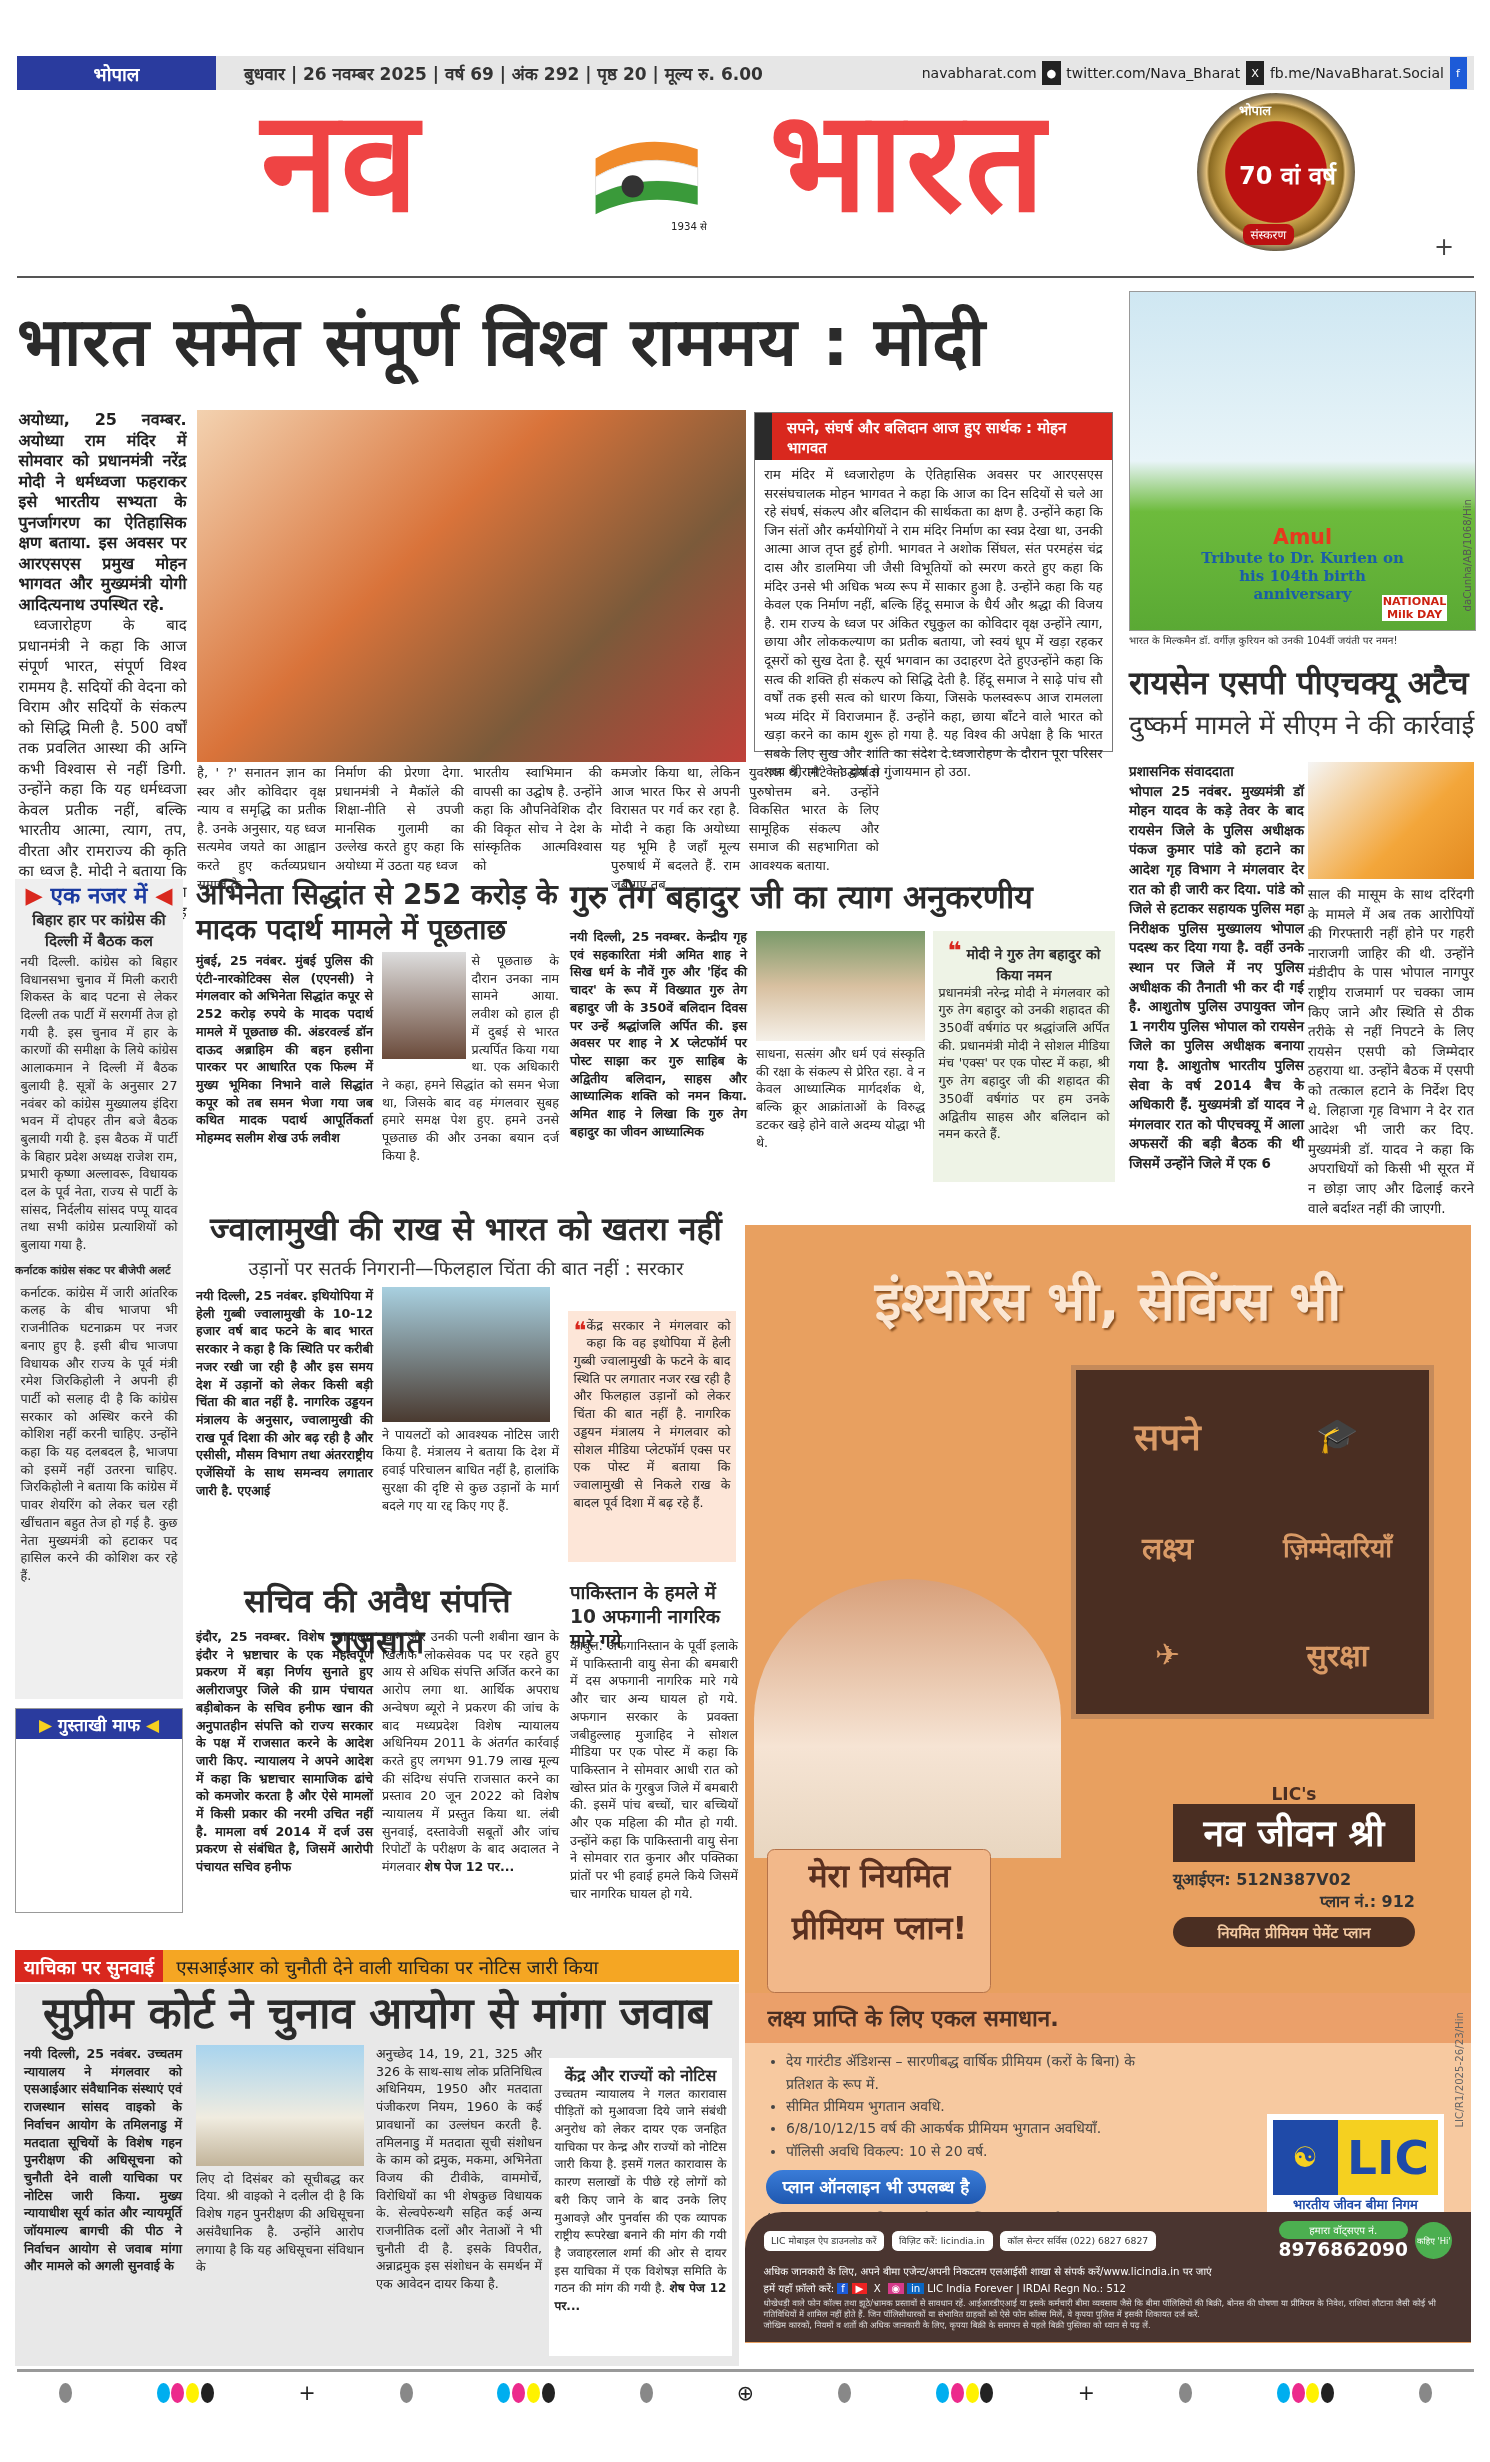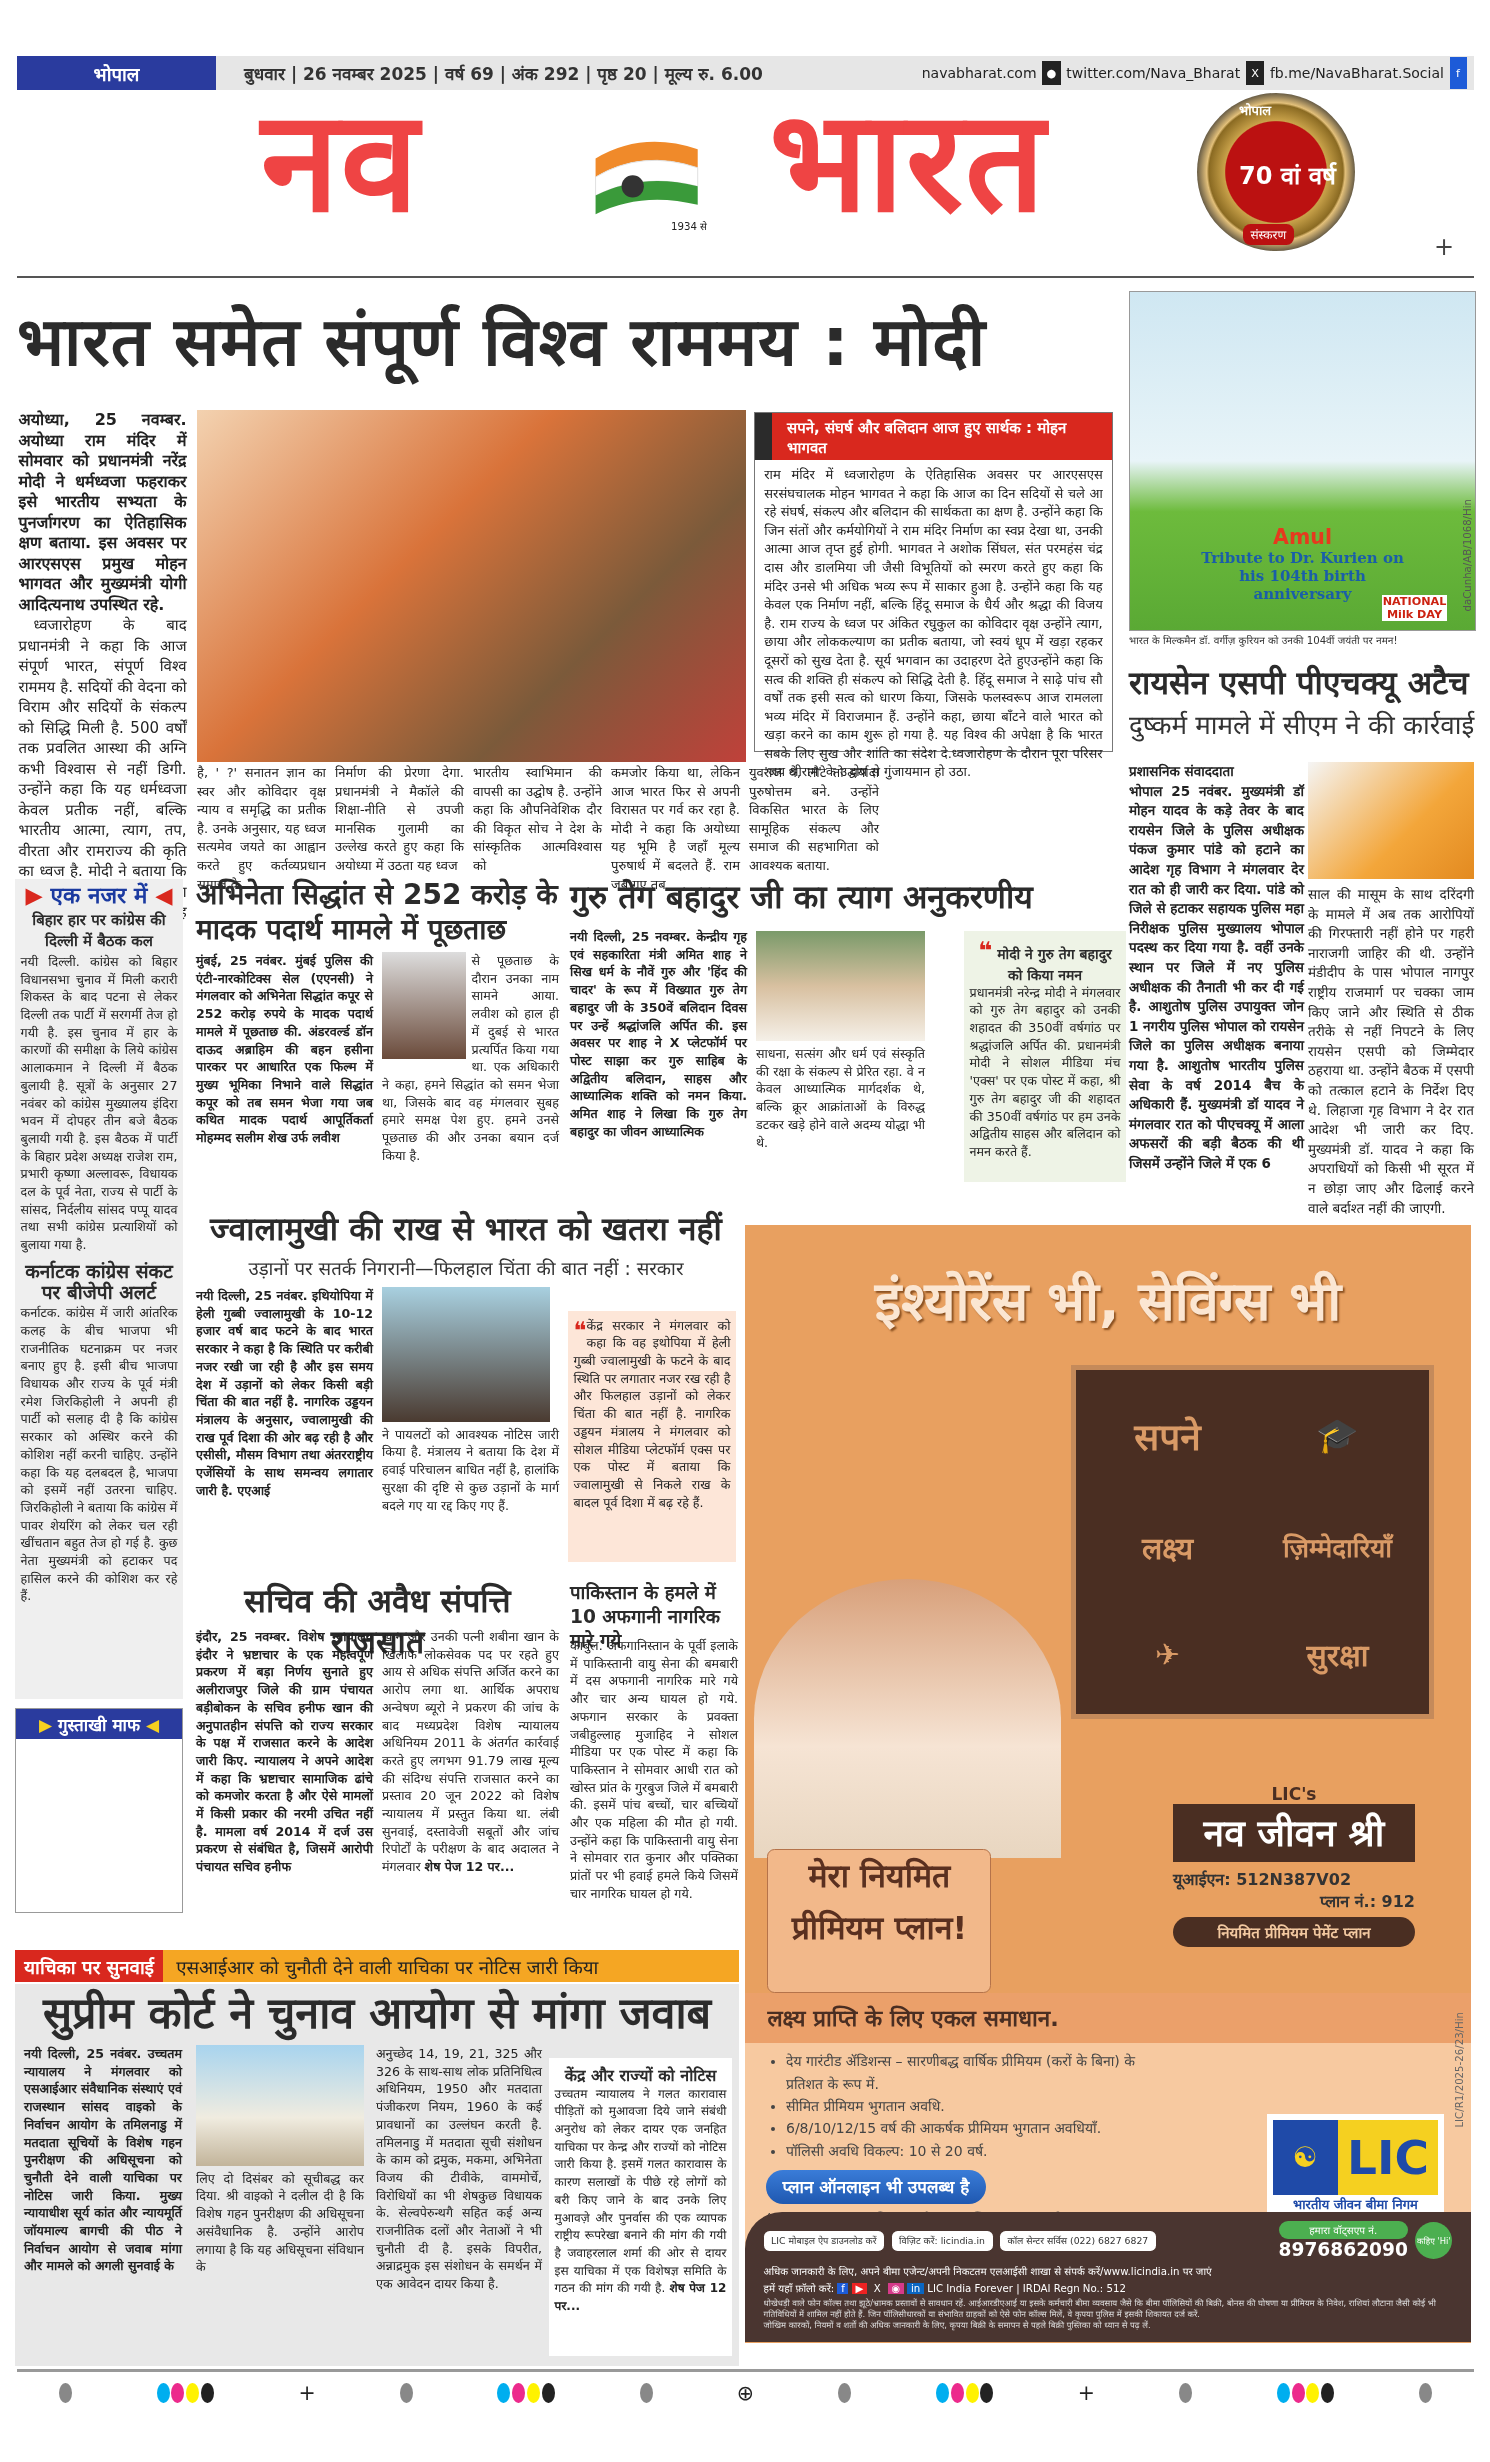--- a/index.html
+++ b/index.html
@@ -109,36 +109,36 @@
   <div style="font-weight:bold">प्रशासनिक संवाददाता</div>
   <p style="font-weight:bold">भोपाल 25 नवंबर. मुख्यमंत्री डॉ मोहन यादव के कड़े तेवर के बाद रायसेन जिले के पुलिस अधीक्षक पंकज कुमार पांडे को हटाने का आदेश गृह विभाग ने मंगलवार देर रात को ही जारी कर दिया. पांडे को जिले से हटाकर सहायक पुलिस महा निरीक्षक पुलिस मुख्यालय भोपाल पदस्थ कर दिया गया है. वहीं उनके स्थान पर जिले में नए पुलिस अधीक्षक की तैनाती भी कर दी गई है. आशुतोष पुलिस उपायुक्त जोन 1 नगरीय पुलिस भोपाल को रायसेन जिले का पुलिस अधीक्षक बनाया गया है. आशुतोष भारतीय पुलिस सेवा के वर्ष 2014 बैच के अधिकारी हैं. मुख्यमंत्री डॉ यादव ने मंगलवार रात को पीएचक्यू में आला अफसरों की बड़ी बैठक की थी जिसमें उन्होंने जिले में एक 6</p>
 </div>
 <div class="abs photo" style="left:1308px;top:762px;width:166px;height:117px;background:linear-gradient(135deg,#f5f5f5,#f3a63a 60%,#e38a20)"></div>
 <div class="abs col" style="left:1308px;top:885px;width:166px;font-size:13.5px;line-height:19.6px">साल की मासूम के साथ दरिंदगी के मामले में अब तक आरोपियों की गिरफ्तारी नहीं होने पर गहरी नाराजगी जाहिर की थी. उन्होंने मंडीदीप के पास भोपाल नागपुर राष्ट्रीय राजमार्ग पर चक्का जाम किए जाने और स्थिति से ठीक तरीके से नहीं निपटने के लिए रायसेन एसपी को जिम्मेदार ठहराया था. उन्होंने बैठक में एसपी को तत्काल हटाने के निर्देश दिए थे. लिहाजा गृह विभाग ने देर रात आदेश भी जारी कर दिए. मुख्यमंत्री डॉ. यादव ने कहा कि अपराधियों को किसी भी सूरत में न छोड़ा जाए और ढिलाई करने वाले बर्दाश्त नहीं की जाएगी.</div>
 
 <div class="abs sidebox" style="left:15px;top:879px;width:168px;height:820px">
   <div class="sidehead"><span style="color:#d9281e">▶</span> <span>एक नजर में</span> <span style="color:#d9281e">◀</span></div>
   <div class="h2" style="text-align:center;font-size:15px;line-height:20.5px">बिहार हार पर कांग्रेस की दिल्ली में बैठक कल</div>
   <p class="col" style="font-size:12.6px;line-height:17.7px;padding:1.9px 5.6px">नयी दिल्ली. कांग्रेस को बिहार विधानसभा चुनाव में मिली करारी शिकस्त के बाद पटना से लेकर दिल्ली तक पार्टी में सरगर्मी तेज हो गयी है. इस चुनाव में हार के कारणों की समीक्षा के लिये कांग्रेस आलाकमान ने दिल्ली में बैठक बुलायी है. सूत्रों के अनुसार 27 नवंबर को कांग्रेस मुख्यालय इंदिरा भवन में दोपहर तीन बजे बैठक बुलायी गयी है. इस बैठक में पार्टी के बिहार प्रदेश अध्यक्ष राजेश राम, प्रभारी कृष्णा अल्लावरू, विधायक दल के पूर्व नेता, राज्य से पार्टी के सांसद, निर्दलीय सांसद पप्पू यादव तथा सभी कांग्रेस प्रत्याशियों को बुलाया गया है.</p>
-  <div class="h2" style="text-align:center;font-size:19px;line-height:20.5px;margin-top:5.6px">कर्नाटक कांग्रेस संकट पर बीजेपी अलर्ट</div>
+  <div class="h2" style="font-size:11px;line-height:20.5px;margin-top:5.6px">कर्नाटक कांग्रेस संकट पर बीजेपी अलर्ट</div>
   <p class="col" style="font-size:12.6px;line-height:17.7px;padding:1.9px 5.6px">कर्नाटक. कांग्रेस में जारी आंतरिक कलह के बीच भाजपा भी राजनीतिक घटनाक्रम पर नजर बनाए हुए है. इसी बीच भाजपा विधायक और राज्य के पूर्व मंत्री रमेश जिरकिहोली ने अपनी ही पार्टी को सलाह दी है कि कांग्रेस सरकार को अस्थिर करने की कोशिश नहीं करनी चाहिए. उन्होंने कहा कि यह दलबदल है, भाजपा को इसमें नहीं उतरना चाहिए. जिरकिहोली ने बताया कि कांग्रेस में पावर शेयरिंग को लेकर चल रही खींचतान बहुत तेज हो गई है. कुछ नेता मुख्यमंत्री को हटाकर पद हासिल करने की कोशिश कर रहे हैं.</p>
 </div>
 
 <div class="abs h2" style="left:196px;top:877px;width:363px;font-size:28px;line-height:35px;text-align:left">अभिनेता सिद्धांत से 252 करोड़ के मादक पदार्थ मामले में पूछताछ</div>
 <div class="abs col" style="left:196px;top:952px;width:177px;font-size:12.6px;line-height:17.7px"><span style="font-weight:bold">मुंबई, 25 नवंबर. मुंबई पुलिस की एंटी-नारकोटिक्स सेल (एएनसी) ने मंगलवार को अभिनेता सिद्धांत कपूर से 252 करोड़ रुपये के मादक पदार्थ मामले में पूछताछ की. अंडरवर्ल्ड डॉन दाऊद अब्राहिम की बहन हसीना पारकर पर आधारित एक फिल्म में मुख्य भूमिका निभाने वाले सिद्धांत कपूर को तब समन भेजा गया जब कथित मादक पदार्थ आपूर्तिकर्ता मोहम्मद सलीम शेख उर्फ लवीश</span></div>
 <div class="abs col" style="left:382px;top:952px;width:177px;font-size:12.6px;line-height:17.7px">
   <div class="photo" style="float:left;width:84px;height:107px;margin:0 5.6px 3.7px 0;background:linear-gradient(#ddd,#6a4a3a)"></div>
   <span>से पूछताछ के दौरान उनका नाम सामने आया. लवीश को हाल ही में दुबई से भारत प्रत्यर्पित किया गया था. एक अधिकारी ने कहा, हमने सिद्धांत को समन भेजा था, जिसके बाद वह मंगलवार सुबह हमारे समक्ष पेश हुए. हमने उनसे पूछताछ की और उनका बयान दर्ज किया है.</span>
 </div>
 
 <div class="abs h2" style="left:570px;top:877px;width:540px;font-size:32px;line-height:41px">गुरु तेग बहादुर जी का त्याग अनुकरणीय</div>
 <div class="abs col" style="left:570px;top:928px;width:177px;font-size:12.6px;line-height:17.7px;font-weight:bold">नयी दिल्ली, 25 नवम्बर. केन्द्रीय गृह एवं सहकारिता मंत्री अमित शाह ने सिख धर्म के नौवें गुरु और 'हिंद की चादर' के रूप में विख्यात गुरु तेग बहादुर जी के 350वें बलिदान दिवस पर उन्हें श्रद्धांजलि अर्पित की. इस अवसर पर शाह ने X प्लेटफॉर्म पर पोस्ट साझा कर गुरु साहिब के अद्वितीय बलिदान, साहस और आध्यात्मिक शक्ति को नमन किया. अमित शाह ने लिखा कि गुरु तेग बहादुर का जीवन आध्यात्मिक</div>
 <div class="abs photo" style="left:756px;top:931px;width:169px;height:110px;background:linear-gradient(#7a9a6a,#d8c0a0 50%,#f5f0e8)"></div>
 <div class="abs col" style="left:756px;top:1045px;width:169px;font-size:12.6px;line-height:17.7px">साधना, सत्संग और धर्म एवं संस्कृति की रक्षा के संकल्प से प्रेरित रहा. वे न केवल आध्यात्मिक मार्गदर्शक थे, बल्कि क्रूर आक्रांताओं के विरुद्ध डटकर खड़े होने वाले अदम्य योद्धा भी थे.</div>
-<div class="abs" style="left:964px;top:931px;width:162px;height:251px;background:#eef3e6;padding:5.6px">
+<div class="abs" style="left:933px;top:931px;width:182px;height:251px;background:#eef3e6;padding:5.6px">
   <div class="h2" style="font-size:14px;text-align:center"><span style="color:#d9281e;font-size:24px">❝</span> <span>मोदी ने गुरु तेग बहादुर को किया नमन</span></div>
   <p class="col" style="font-size:12.6px;line-height:17.7px">प्रधानमंत्री नरेन्द्र मोदी ने मंगलवार को गुरु तेग बहादुर को उनकी शहादत की 350वीं वर्षगांठ पर श्रद्धांजलि अर्पित की. प्रधानमंत्री मोदी ने सोशल मीडिया मंच 'एक्स' पर एक पोस्ट में कहा, श्री गुरु तेग बहादुर जी की शहादत की 350वीं वर्षगांठ पर हम उनके अद्वितीय साहस और बलिदान को नमन करते हैं.</p>
 </div>
 
 <div class="abs h2" style="left:196px;top:1209px;width:540px;font-size:32px;line-height:41px;text-align:center">ज्वालामुखी की राख से भारत को खतरा नहीं</div>
 <div class="abs" style="left:196px;top:1255px;width:540px;font-size:18.6px;text-align:center;color:#333">उड़ानों पर सतर्क निगरानी—फिलहाल चिंता की बात नहीं : सरकार</div>
 <div class="abs col" style="left:196px;top:1287px;width:177px;font-size:12.6px;line-height:17.7px"><span style="font-weight:bold">नयी दिल्ली, 25 नवंबर. इथियोपिया में हेली गुब्बी ज्वालामुखी के 10-12 हजार वर्ष बाद फटने के बाद भारत सरकार ने कहा है कि स्थिति पर करीबी नजर रखी जा रही है और इस समय देश में उड़ानों को लेकर किसी बड़ी चिंता की बात नहीं है. नागरिक उड्डयन मंत्रालय के अनुसार, ज्वालामुखी की राख पूर्व दिशा की ओर बढ़ रही है और एसीसी, मौसम विभाग तथा अंतरराष्ट्रीय एजेंसियों के साथ समन्वय लगातार जारी है. एएआई</span></div>
 <div class="abs col" style="left:382px;top:1287px;width:177px;font-size:12.6px;line-height:17.7px">
   <div class="photo" style="width:168px;height:135px;margin-bottom:3.7px;background:linear-gradient(#a8d0e0,#4a3a30)"></div>
   <span>ने पायलटों को आवश्यक नोटिस जारी किया है. मंत्रालय ने बताया कि देश में हवाई परिचालन बाधित नहीं है, हालांकि सुरक्षा की दृष्टि से कुछ उड़ानों के मार्ग बदले गए या रद्द किए गए हैं.</span>

